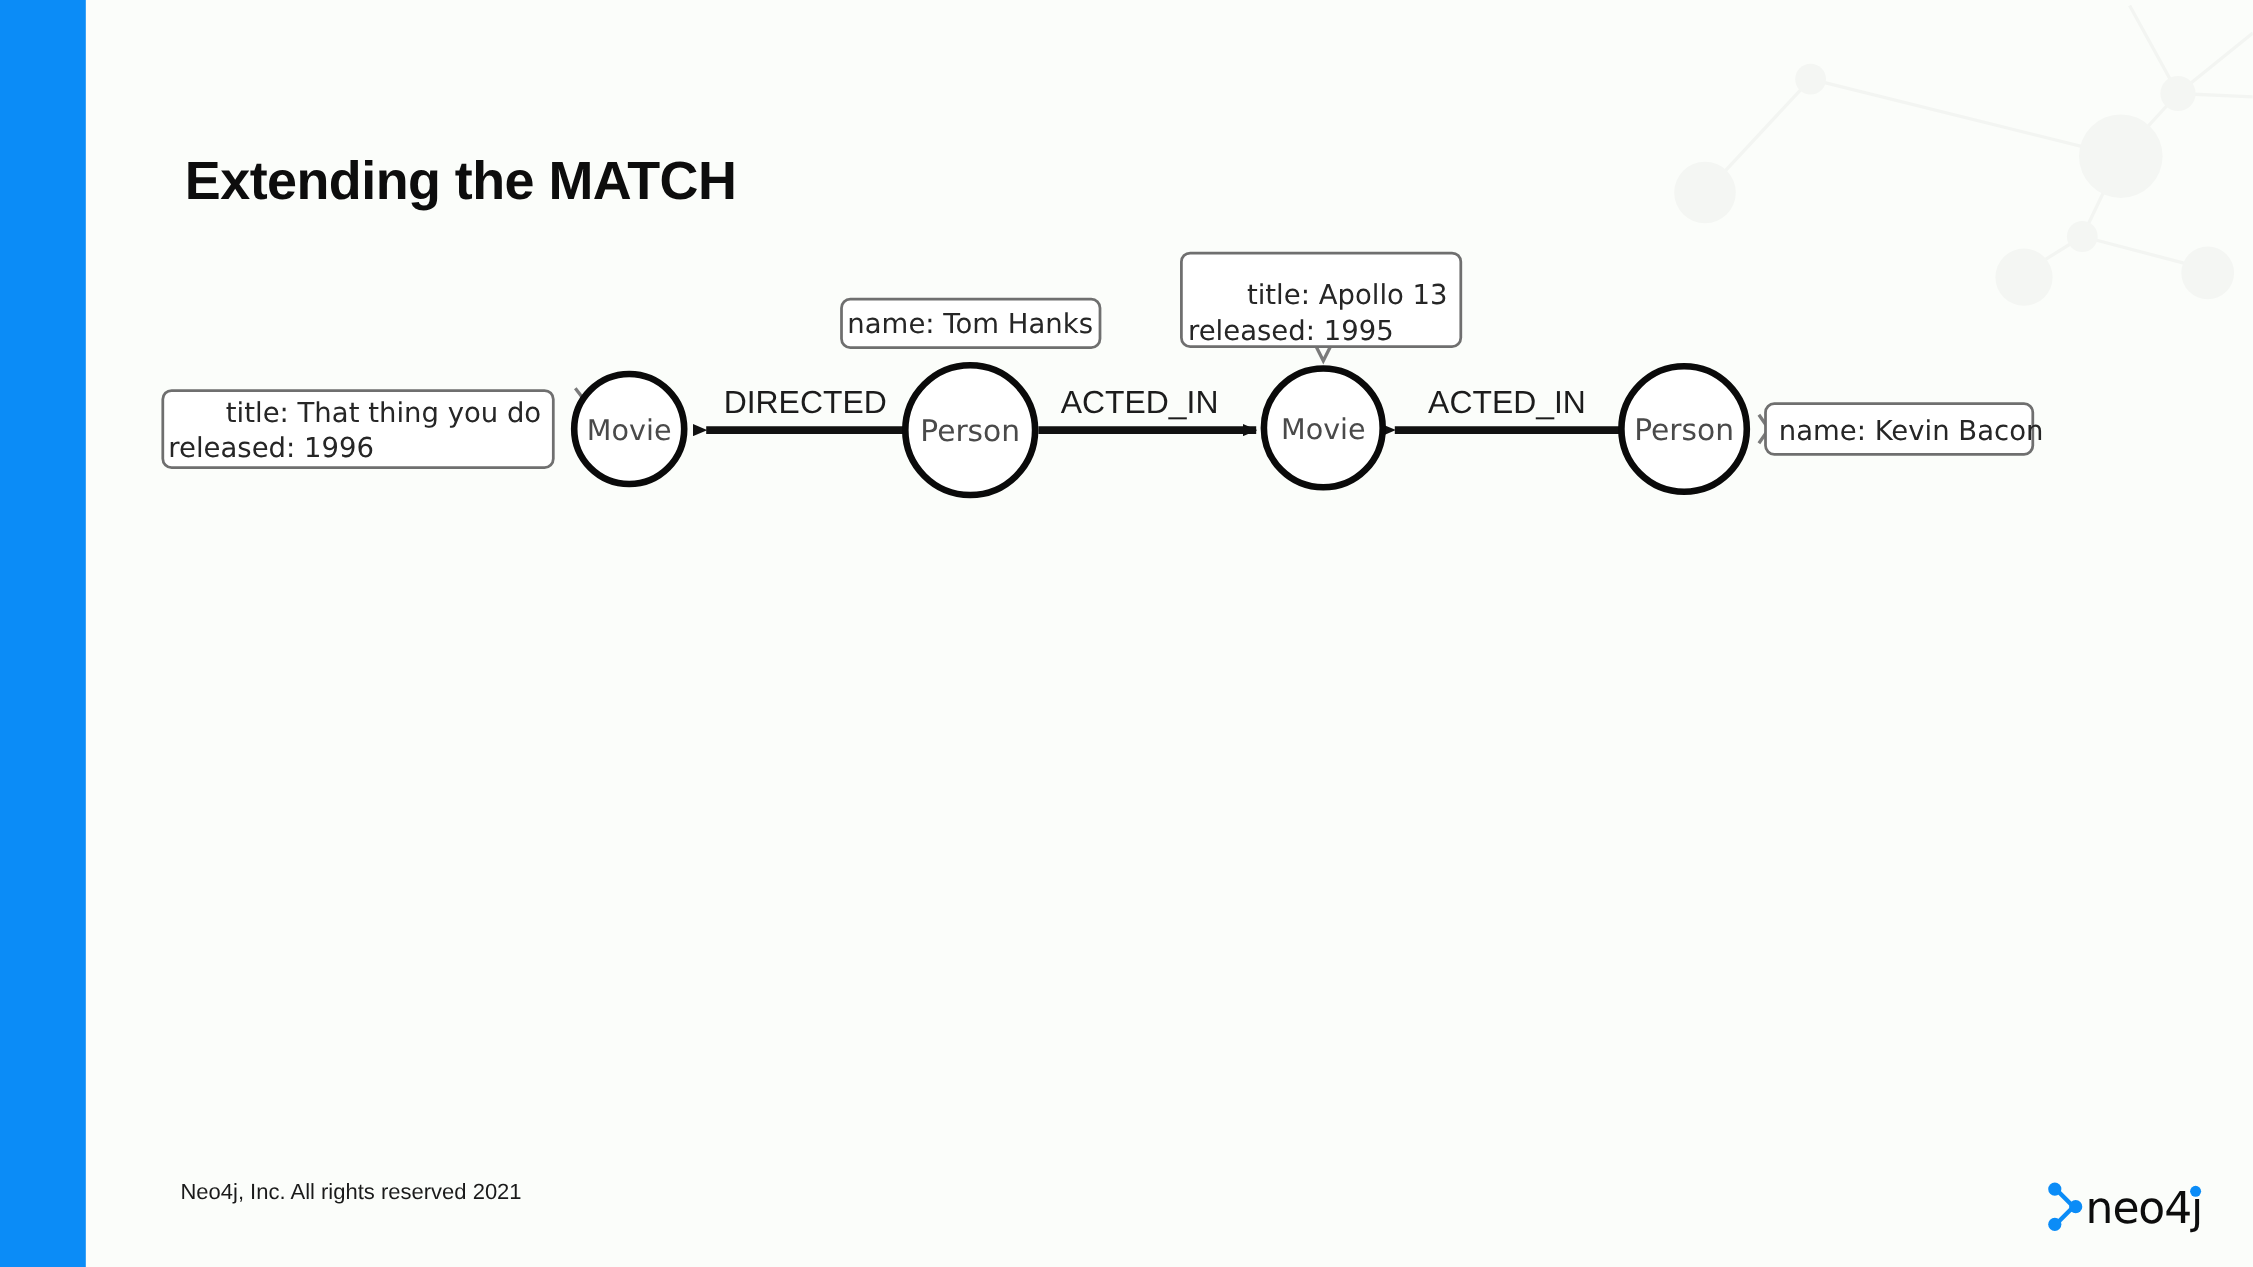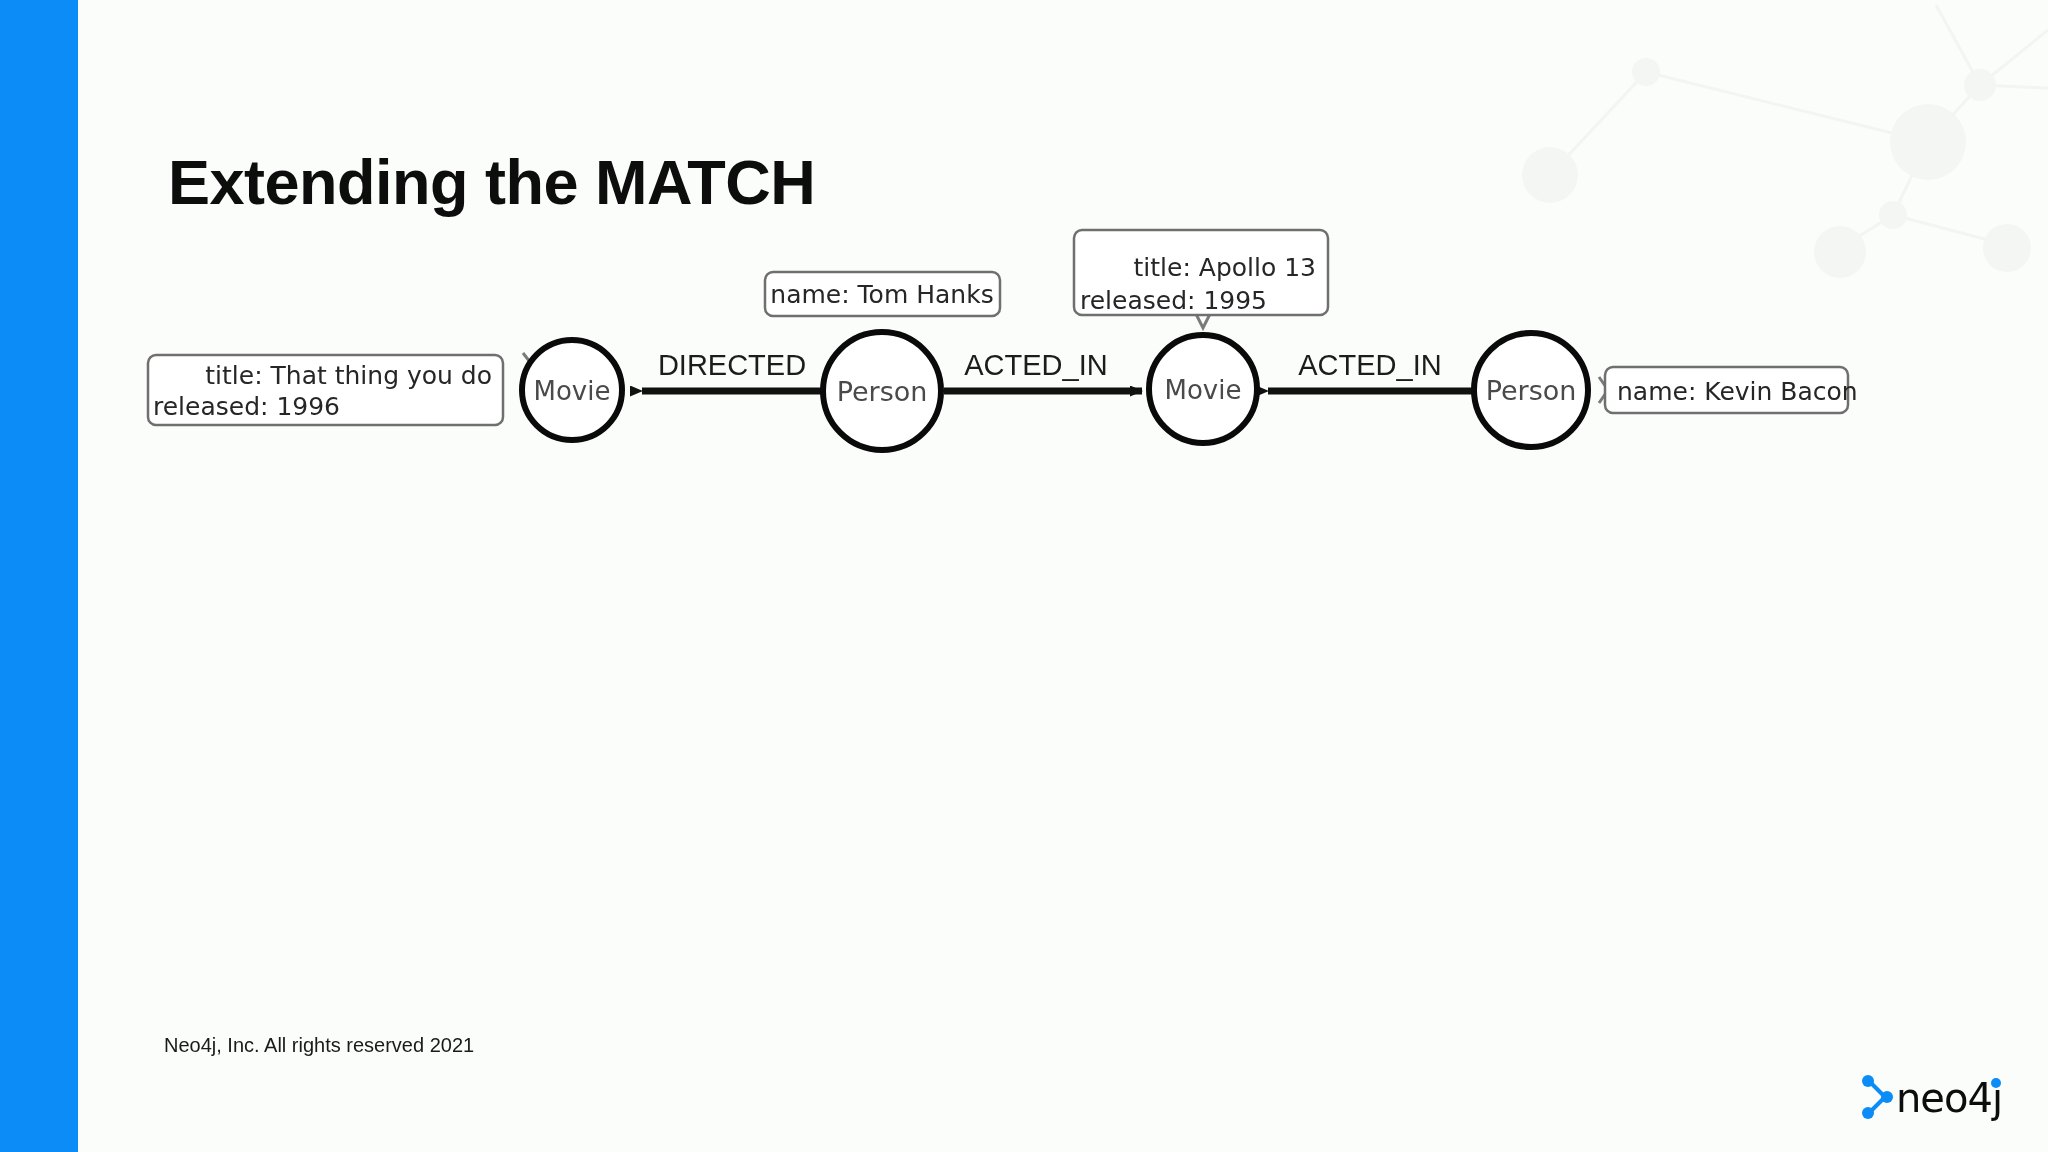--- a/index.html
+++ b/index.html
@@ -33,42 +33,42 @@
     width: 560px;
     height: 280px;
     pointer-events: none;
   }
 
   
   #page-title {
     position: absolute;
     left: 168px;
     top: 104px;
-    font-size: 63px;
+    font-size: 49px;
     font-weight: bold;
     color: #0d0d0d;
     letter-spacing: -0.5px;
     white-space: nowrap;
   }
 
   
   #diagram {
     position: absolute;
     left: 0;
     top: 0;
     width: 2048px;
     height: 1152px;
   }
   #diagram svg { display: block; }
 
   
   #footer-text {
     position: absolute;
     left: 164px;
-    top: 1034px;
+    top: 1073px;
     font-size: 20px;
     color: #1a1a1a;
     white-space: nowrap;
   }
 
   #logo {
     position: absolute;
     right: 38px;
     bottom: 28px;
     width: 150px;

